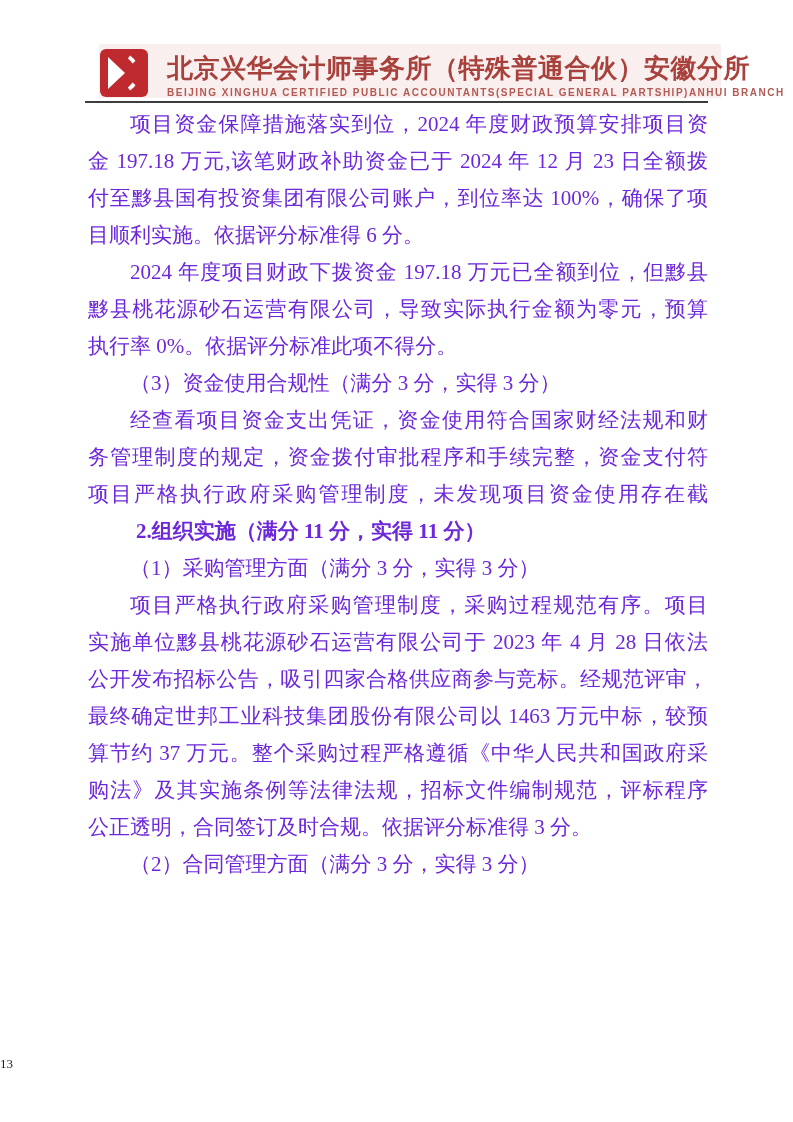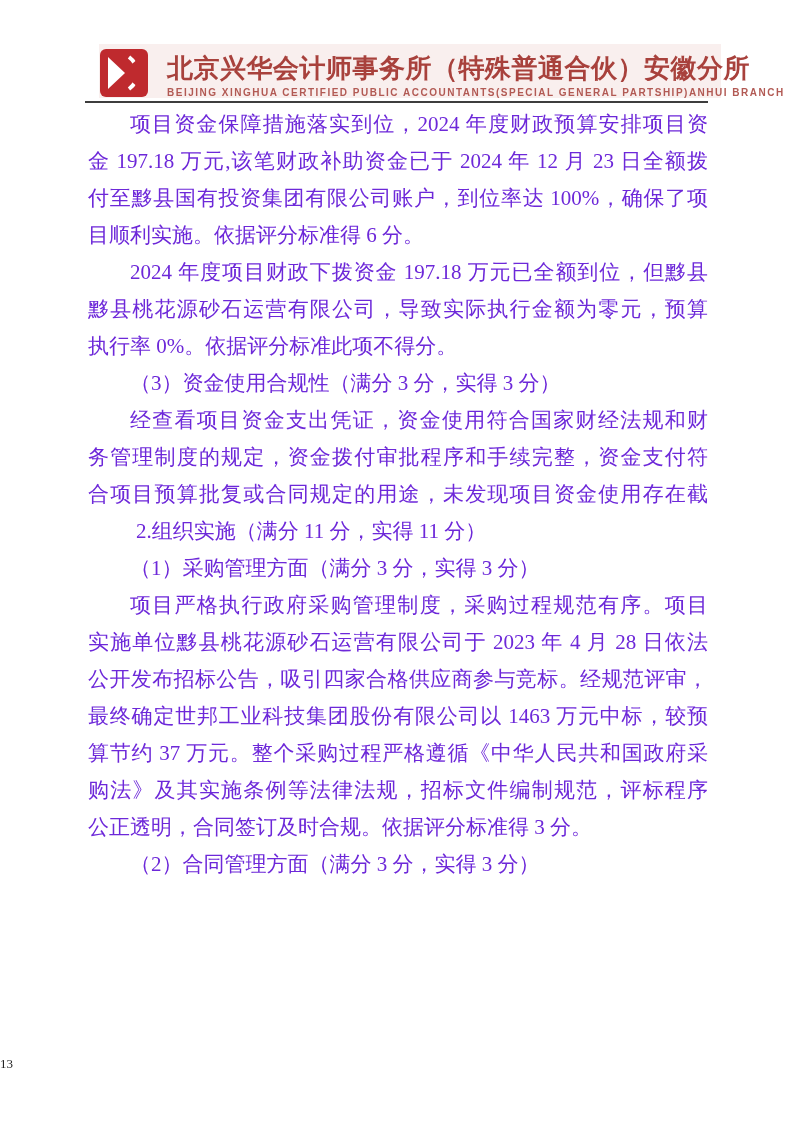--- a/index.html
+++ b/index.html
@@ -55,21 +55,21 @@
     font-size: 21px;
     line-height: 37px;
     color: #6d28d9;
   }
   .line {
     text-align: justify;
     text-justify: inter-character;
   }
   .line.full { text-align-last: justify; }
   .line.indent { text-indent: 42px; }
-  .line.bold { font-weight: 400; text-indent: 48px; }
+  .line.bold { font-weight: 700; text-indent: 48px; }
   
   .footer {
     position: absolute; left: 0; top: 1056px;
     width: 793px;
     font-size: 13px;
     color: #222222;
   }
 </style>
 </head>
 <body>
@@ -95,21 +95,21 @@
       <div class="line full indent">项目资金保障措施落实到位，2024 年度财政预算安排项目资</div>
       <div class="line full">金 197.18 万元,该笔财政补助资金已于 2024 年 12 月 23 日全额拨</div>
       <div class="line full">付至黟县国有投资集团有限公司账户，到位率达 100%，确保了项</div>
       <div class="line">目顺利实施。依据评分标准得 6 分。</div>
       <div class="line full indent">2024 年度项目财政下拨资金 197.18 万元已全额到位，但黟县</div>
       <div class="line full">黟县桃花源砂石运营有限公司，导致实际执行金额为零元，预算</div>
       <div class="line">执行率 0%。依据评分标准此项不得分。</div>
       <div class="line indent">（3）资金使用合规性（满分 3 分，实得 3 分）</div>
       <div class="line full indent">经查看项目资金支出凭证，资金使用符合国家财经法规和财</div>
       <div class="line full">务管理制度的规定，资金拨付审批程序和手续完整，资金支付符</div>
-      <div class="line full">合项目预算批复或合同规定的用途，未发现项目资金使用存在截</div>
+      <div class="line full">项目严格执行政府采购管理制度，未发现项目资金使用存在截</div>
       <div class="line bold">2.组织实施（满分 11 分，实得 11 分）</div>
       <div class="line indent">（1）采购管理方面（满分 3 分，实得 3 分）</div>
       <div class="line full indent">项目严格执行政府采购管理制度，采购过程规范有序。项目</div>
       <div class="line full">实施单位黟县桃花源砂石运营有限公司于 2023 年 4 月 28 日依法</div>
       <div class="line full">公开发布招标公告，吸引四家合格供应商参与竞标。经规范评审，</div>
       <div class="line full">最终确定世邦工业科技集团股份有限公司以 1463 万元中标，较预</div>
       <div class="line full">算节约 37 万元。整个采购过程严格遵循《中华人民共和国政府采</div>
       <div class="line full">购法》及其实施条例等法律法规，招标文件编制规范，评标程序</div>
       <div class="line">公正透明，合同签订及时合规。依据评分标准得 3 分。</div>
       <div class="line indent">（2）合同管理方面（满分 3 分，实得 3 分）</div>

